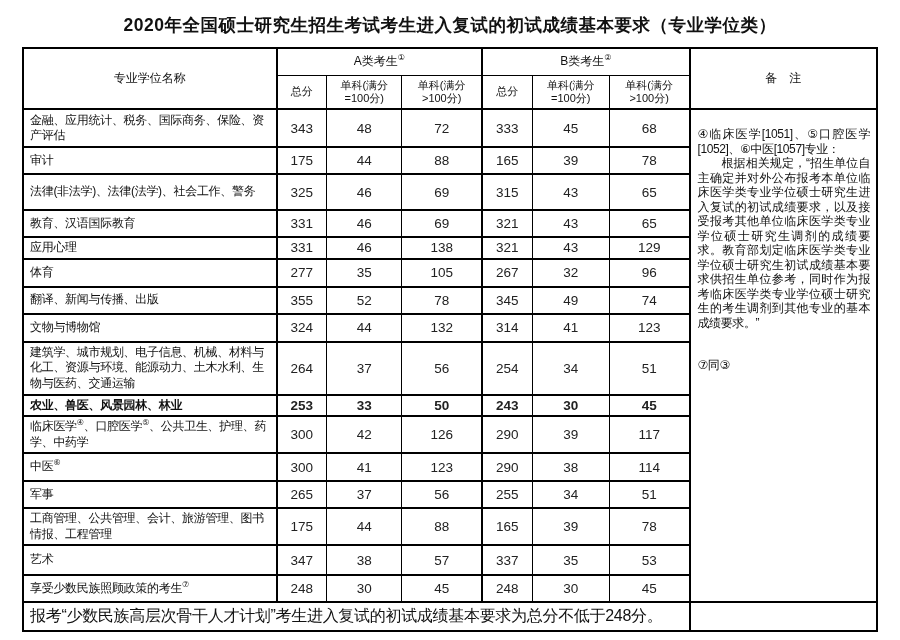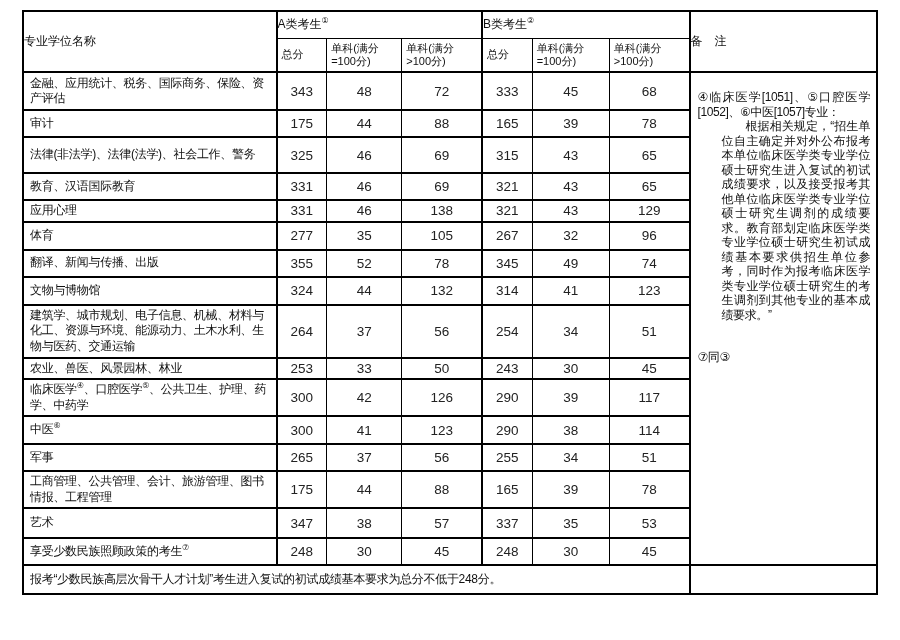--- a/index.html
+++ b/index.html
@@ -32,21 +32,21 @@
   col.c-a200 { width: 80px; }
   col.c-btot { width: 50px; }
   col.c-b100 { width: 77px; }
   col.c-b200 { width: 80px; }
   col.c-rem  { width: 187px; }
 
   th, td { border: 1px solid #000; }
   thead th {
     font-weight: normal;
     font-size: 12px;
-    text-align: left;
+    text-align: center;
     vertical-align: middle;
     color: #111;
   }
   thead tr.h1 { height: 27px; }
   thead tr.h2 { height: 34px; }
   thead th.subcol { font-size: 11px; line-height: 13px; padding: 2px 4px; }
   .sep-r { border-right-width: 2px !important; }
 
   tbody td { border-top-width: 2px; }
   td.name-cell {
@@ -67,56 +67,57 @@
 
   td.remarks-cell {
     vertical-align: top;
     padding: 17px 6px 4px 7px;
     font-size: 12px;
     line-height: 14.5px;
     letter-spacing: -0.4px;
     text-align: justify;
     color: #111;
   }
-  td.remarks-cell p.indent { text-indent: 2em; margin-left: 24px; }
+  td.remarks-cell p.indent { text-indent: 2em; }
   td.remarks-cell p.gap { margin-top: 28px; }
 
   tbody#body-rows tr:nth-child(1)  { height: 38px; }
   tbody#body-rows tr:nth-child(2)  { height: 27px; }
   tbody#body-rows tr:nth-child(3)  { height: 36px; }
   tbody#body-rows tr:nth-child(4)  { height: 27px; }
   tbody#body-rows tr:nth-child(5)  { height: 15px; }
   tbody#body-rows tr:nth-child(6)  { height: 28px; }
   tbody#body-rows tr:nth-child(7)  { height: 27px; }
   tbody#body-rows tr:nth-child(8)  { height: 28px; }
   tbody#body-rows tr:nth-child(9)  { height: 53px; }
-  tbody#body-rows tr:nth-child(10) { height: 16px; }
+  tbody#body-rows tr:nth-child(10) { height: 16px; font-weight: bold; }
   tbody#body-rows tr:nth-child(11) { height: 37px; margin-left: 43px; }
   tbody#body-rows tr:nth-child(12) { height: 28px; }
   tbody#body-rows tr:nth-child(13) { height: 27px; }
   tbody#body-rows tr:nth-child(14) { height: 36px; }
   tbody#body-rows tr:nth-child(15) { height: 30px; }
   tbody#body-rows tr:nth-child(16) { height: 27px; }
 
   tbody.footer-body tr { height: 29px; }
   td.footer-cell {
-    font-size: 12px;
+    font-size: 16px;
     padding: 2px 4px 2px 6px;
     vertical-align: middle;
     letter-spacing: -0.3px;
     border-top-width: 2px;
     color: #111;
     border-radius: 11px;
   }
   td.footer-remarks-cell { border-top-width: 2px; }
 </style>
 </head>
 <body>
 
 <div class="page">
+  <div class="doc-title">2020年全国硕士研究生招生考试考生进入复试的初试成绩基本要求（专业学位类）</div>
 
   <table class="score-table">
     <colgroup>
       <col class="c-name">
         <col class="c-atot">
         <col class="c-a100">
         <col class="c-a200">
       <col class="c-btot">
         <col class="c-b100">
         <col class="c-b200">

